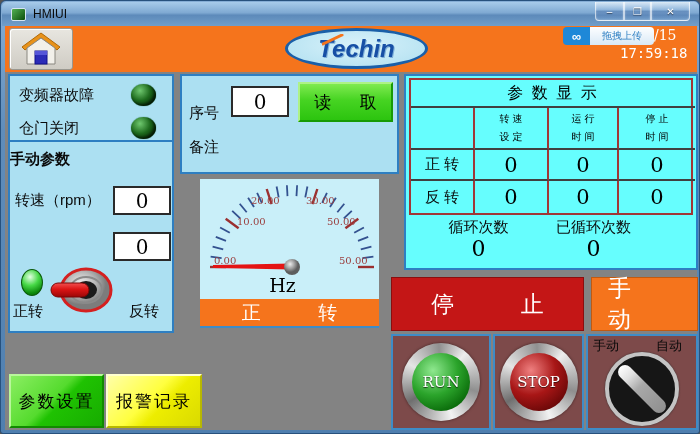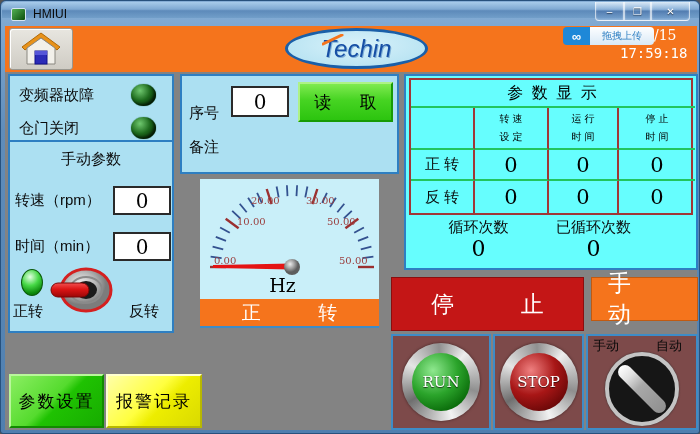--- a/index.html
+++ b/index.html
@@ -4,21 +4,21 @@
 <style>
   * { margin:0; padding:0; box-sizing:border-box; }
   html,body { width:700px; height:434px; overflow:hidden; }
   body { font-family:"Liberation Sans", sans-serif; position:relative; background:#555; }
 
   .window { position:absolute; left:0; top:0; width:700px; height:434px;
     background:linear-gradient(180deg,#86AED6,#5F8DBB 30%,#4F7FAF);
     border:1px solid #27517D; border-radius:6px 6px 3px 3px; }
 
   
-  .titlebar { position:absolute; left:1px; top:1px; width:697px; height:16px;
+  .titlebar { position:absolute; left:1px; top:1px; width:697px; height:24px;
     background:linear-gradient(180deg,#A7CBEA 0%,#7FA9D2 45%,#5D8ABA 55%,#719EC9 100%);
     border-radius:5px 5px 0 0; }
   .app-icon { position:absolute; left:9px; top:6px; width:15px; height:13px;
     background:linear-gradient(135deg,#53B153,#0B4D0B); border:1px solid #D5E4F2; border-radius:2px; }
   .title-text { position:absolute; left:31px; top:5px; font-size:12px; color:#0A0A0A; }
   .winbtns { position:absolute; right:9px; top:0; height:19px; display:flex; }
   .winbtn { height:19px; border:1px solid rgba(255,255,255,.65); border-top:none;
     background:linear-gradient(180deg,rgba(255,255,255,.55),rgba(150,185,225,.35) 45%,rgba(70,110,165,.5) 50%,rgba(130,170,215,.45));
     color:#fff; font-size:10px; display:flex; align-items:center; justify-content:center;
     text-shadow:0 1px 1px rgba(0,0,0,.6); box-shadow:inset 0 0 2px rgba(255,255,255,.4); }
@@ -30,21 +30,21 @@
   .content { position:absolute; left:4px; top:25px; width:692px; height:404px; background:#838383; }
   
 
   .hdr { position:absolute; left:4px; top:25px; width:692px; height:46px; background:#F5741C; }
   .home-btn { position:absolute; left:8px; top:27px; width:64px; height:42px;
     background:linear-gradient(180deg,#E8E6E0,#CFCCC4); border:1px solid #9A9890;
     border-radius:3px; box-shadow:inset 1px 1px 0 #fff; display:flex; align-items:center; justify-content:center; }
   .logo { position:absolute; left:284px; top:27px; width:143px; height:41px;
     background:radial-gradient(ellipse at 50% 40%,#D9F2FA,#AFDFF0); border:3px solid #1A5FA8;
     border-radius:50%; display:flex; align-items:center; justify-content:center; }
-  .logo-text { font-size:24px; font-weight:normal; font-style:italic; color:#174FA5;
+  .logo-text { font-size:24px; font-weight:bold; font-style:italic; color:#174FA5;
     text-shadow:1px 1px 0 #7FB0D8; letter-spacing:0; }
   .logo-swoosh { position:absolute; left:34px; top:3px; width:22px; height:12px; }
   .upload-badge { position:absolute; left:562px; top:26px; height:18px; display:flex; }
   .upload-icon { width:27px; height:18px; background:#1E88D8; border-radius:4px 0 0 4px;
     color:#fff; font-size:13px; font-weight:bold; display:flex; align-items:center; justify-content:center; }
   .upload-label { width:64px; height:18px; background:linear-gradient(180deg,#FDFEFF,#D9E9F6);
     border-radius:0 4px 4px 0; color:#2E7FC2; font-size:10px; display:flex; align-items:center; justify-content:center; }
   .page-indicator { position:absolute; left:653px; top:26px; color:#fff; font-size:14px;
     font-family:"DejaVu Serif",serif; }
   .clock { position:absolute; left:619px; top:44px; color:#fff; font-size:14px;
@@ -87,36 +87,36 @@
   .mode-banner { position:absolute; left:0; top:120px; width:179px; height:27px; background:#F5741C;
     color:#fff; font-size:19px; letter-spacing:26px; padding-left:26px;
     display:flex; align-items:center; justify-content:center; }
 
   
   .tablep { position:absolute; left:403px; top:73px; width:294px; height:196px;
     background:#66FEFE; border:2px solid #2E7FC2; }
   .ptable { position:absolute; left:3px; top:2px; width:284px;
     display:grid; grid-template-columns:64px 74px 70px 76px;
     grid-template-rows:28px 42px 31px 32px; border:2px solid #A03636; background:#66FEFE; }
-  .pc { border-right:2px solid #A03636; border-bottom:2px solid #22c55e;
+  .pc { border-right:2px solid #A03636; border-bottom:2px solid #404040;
     display:flex; align-items:center; justify-content:center; flex-direction:column; }
   .pc:nth-child(4n+1) ~ .pc {}
   .pc.lastcol { border-right:none; }
   .pc.lastrow { border-bottom:none; }
   .pt-title { grid-column:1 / 5; font-size:16px; letter-spacing:2px; }
   .pc .hline { font-size:10px; line-height:18px; }
   .pc .val { font-family:"DejaVu Serif",serif; font-size:21px; }
   .cyc-label { position:absolute; font-size:15px; color:#0A0A0A; text-align:center; }
   .cyc-val { position:absolute; font-family:"DejaVu Serif",serif; font-size:22px; color:#000; text-align:center; }
 
   
   .stop-big { position:absolute; left:390px; top:276px; width:193px; height:54px; background:#C41616;
     border:1px solid #8B0E0E; color:#fff; font-size:23px; letter-spacing:30px; padding-left:30px;
     display:flex; align-items:center; justify-content:center; }
-  .manual-big { position:absolute; left:590px; top:276px; width:107px; height:44px; background:#F5741C;
+  .manual-big { position:absolute; left:590px; top:276px; width:107px; height:54px; background:#F5741C;
     border:1px solid #C25A10; color:#fff; font-size:23px; letter-spacing:16px; padding-left:16px;
     display:flex; align-items:center; justify-content:center; }
 
   
   .maroon { position:absolute; top:333px; height:96px; background:#7D4A4A; border:2px solid #3E8CC7;
     display:flex; align-items:center; justify-content:center; }
   .runp { left:390px; width:100px; }
   .stopp { left:492px; width:91px; }
   .rotp { left:585px; width:112px; }
   .pushbtn { width:78px; height:78px; border-radius:50%;
@@ -187,24 +187,23 @@
   <div class="clock">17:59:18</div>
 
   <div class="bluepanel sec1">
     <span class="zh lbl" style="left:9px; top:10px;">变频器故障</span>
     <div class="led-dark lbl" style="left:121px; top:8px;"></div>
     <span class="zh lbl" style="left:9px; top:43px;">仓门关闭</span>
     <div class="led-dark lbl" style="left:121px; top:41px;"></div>
   </div>
 
   <div class="bluepanel sec2">
-    <span class="zh lbl" style="left:0; top:8px; width:162px; text-align:center;">手动参数</span>
+    <span class="zh lbl" style="left:0; top:8px; width:162px; font-weight:bold;">手动参数</span>
     <span class="zh lbl" style="left:5px; top:49px;">转速（rpm）</span>
     <input class="numbox" style="left: 103px; top: 44px; width: 58px; height: 29px;" readonly="" value="0">
-    <span class="zh lbl" style="left:5px; top:95px;">时间（min）</span>
     <input class="numbox" style="left: 103px; top: 90px; width: 58px; height: 29px;" readonly="" value="0">
     <div class="led-bright lbl" style="left:11px; top:127px;"></div>
     <svg class="lbl" style="left:40px; top:124px;" width="70" height="47" viewBox="-8 0 70 47">
       <defs>
         <radialGradient id="metal" cx="40%" cy="35%">
           <stop offset="0%" stop-color="#F2F2F2"></stop>
             <stop offset="55%" stop-color="#B9B9B9"></stop>
             <stop offset="100%" stop-color="#7C7C7C"></stop>
         </radialGradient>
         <linearGradient id="redlev" x1="0" y1="0" x2="0" y2="1">

